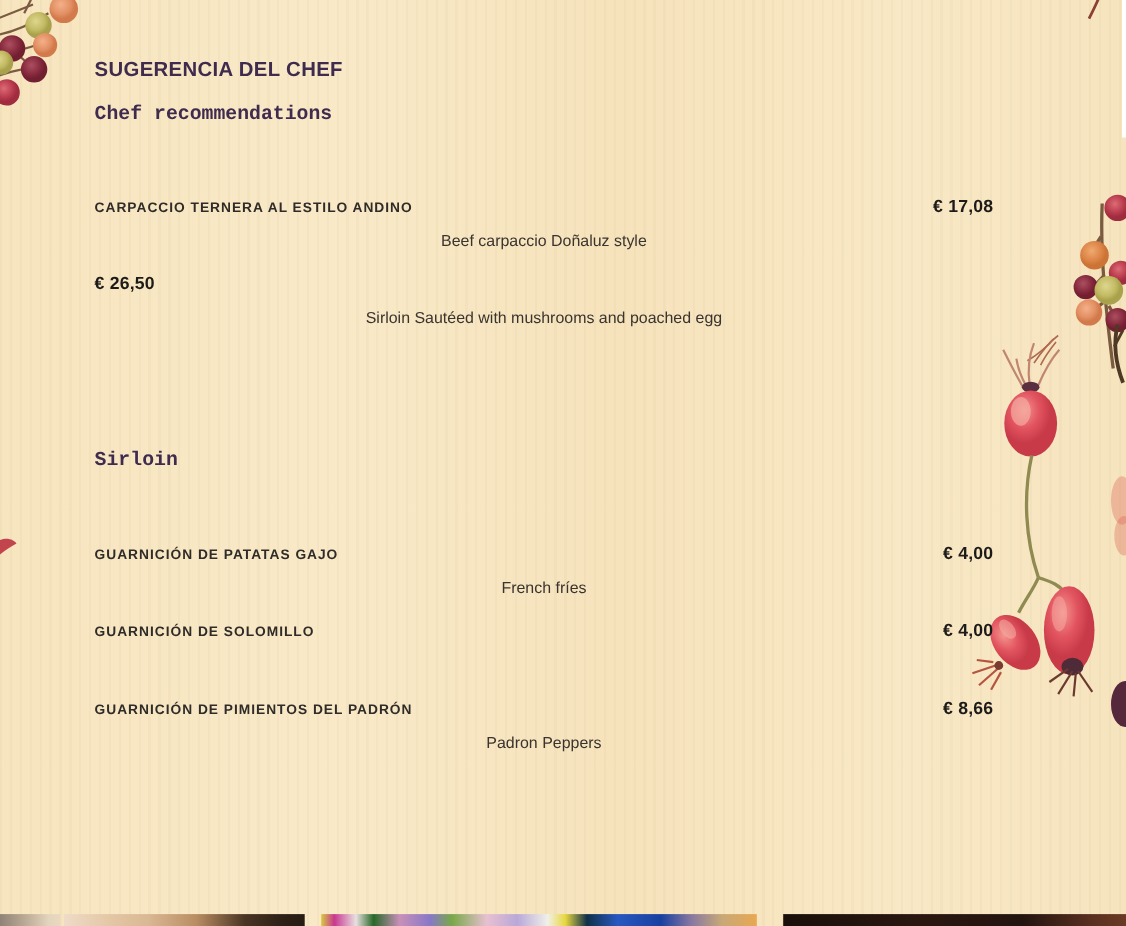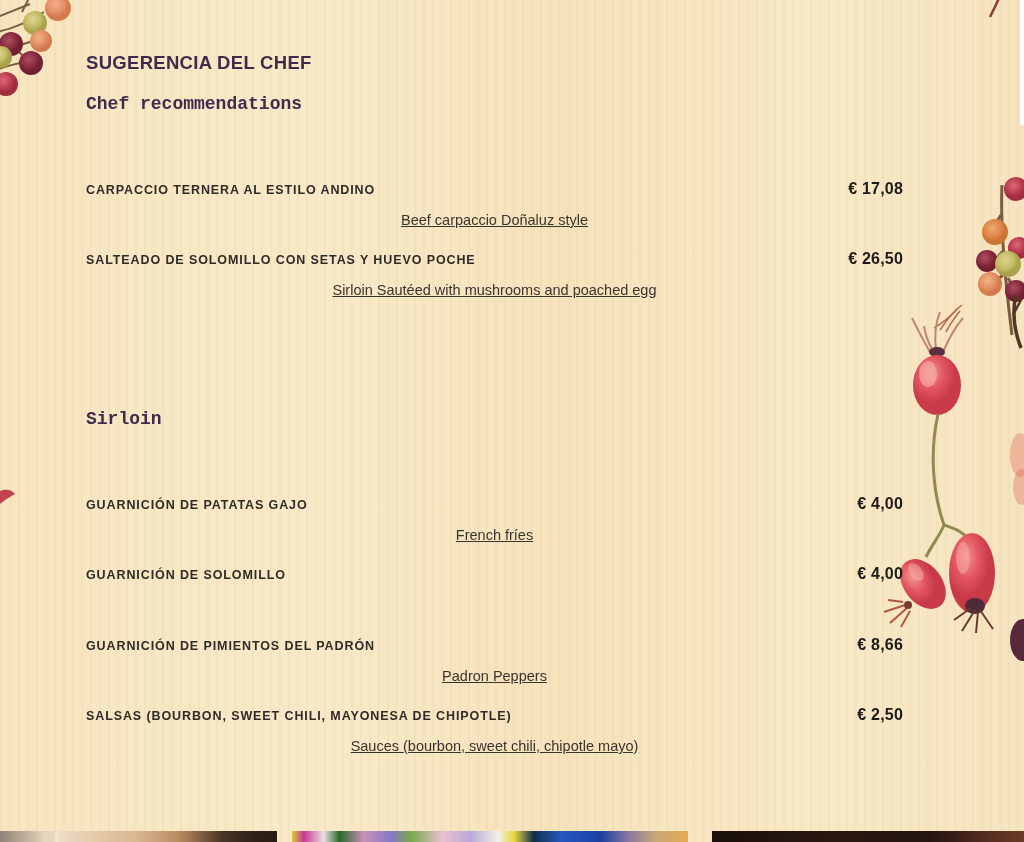--- a/index.html
+++ b/index.html
@@ -16,21 +16,21 @@
   .deco{position:absolute;inset:0;pointer-events:none;}
   .white-strip{position:absolute;left:1020px;top:0;width:4px;height:125px;background:#ffffff;}
   .col{position:absolute;left:86px;width:817px;top:0;height:842px;}
   .h-es,.h-en{position:absolute;left:0;width:100%;text-align:left;color:#3f2b4e;font-weight:bold;margin:0;}
   .h-es{font-size:18.5px;letter-spacing:0.3px;}
   .h-en{font-size:18px;font-family:Liberation Mono, monospace;}
   .item{position:absolute;left:0;width:100%;text-align:center;}
   .item .row{display:flex;justify-content:space-between;align-items:baseline;}
   .name{font-size:12.5px;font-weight:bold;letter-spacing:0.9px;color:#2e2b28;}
   .price{font-size:16px;font-weight:bold;color:#1d1b19;letter-spacing:0.2px;}
-  .trans{margin-top:13px;font-size:14.5px;color:#3a342e;line-height:18px;text-decoration:underline;}
+  .trans{margin-top:13px;font-size:14.5px;color:#3a342e;line-height:18px;}
   .gallery{position:absolute;left:0;top:831px;width:1024px;height:11px;}
   .g-blur{position:absolute;left:0;top:0;width:55px;height:11px;
     background:linear-gradient(90deg,#8f8377,#b9a893 40%,#e3d4bd 80%,#ead9bf);}
   .g1{position:absolute;left:58px;top:0;width:219px;height:11px;
     background:linear-gradient(90deg,#efdbc8,#e3c6a4 20%,#d9b894 35%,#b98d62 55%,#4a3524 75%,#2e2117 90%,#271c13);}
   .g2{position:absolute;left:292px;top:0;width:396px;height:11px;
     background:linear-gradient(90deg,#d8c840 0%,#c83890 3%,#e8e0e0 8%,#286828 12%,#c890b8 18%,#8878c8 25%,#78a848 30%,#e8c0d0 38%,#b8a8d8 45%,#f0f0e8 52%,#e8d840 56%,#103048 61%,#2858c0 68%,#1840a0 78%,#8878a0 85%,#c8a878 92%,#e8a850 100%);}
   .g3{position:absolute;left:712px;top:0;width:312px;height:11px;
     background:linear-gradient(90deg,#1a0f0a,#2a1810 40%,#241410 70%,#5a3020 90%,#6b3a24);}
 </style>
@@ -184,21 +184,20 @@
     <div class="item" style="top:180px">
       <div class="row">
         <span class="name">CARPACCIO TERNERA AL ESTILO ANDINO</span>
         <span class="price">€ 17,08</span>
       </div>
       <div class="trans">Beef carpaccio Doñaluz style</div>
     </div>
 
     <div class="item" style="top:250px">
       <div class="row">
-        <span class="name">SALTEADO DE SOLOMILLO CON SETAS Y HUEVO POCHE</span>
         <span class="price">€ 26,50</span>
       </div>
       <div class="trans">Sirloin Sautéed with mushrooms and poached egg</div>
     </div>
 
     <h3 class="h-en" style="top:409px">Sirloin</h3>
 
     <div class="item" style="top:495px">
       <div class="row">
         <span class="name">GUARNICIÓN DE PATATAS GAJO</span>
@@ -215,27 +214,20 @@
     </div>
 
     <div class="item" style="top:636px">
       <div class="row">
         <span class="name">GUARNICIÓN DE PIMIENTOS DEL PADRÓN</span>
         <span class="price">€ 8,66</span>
       </div>
       <div class="trans">Padron Peppers</div>
     </div>
 
-    <div class="item" style="top:706px">
-      <div class="row">
-        <span class="name">SALSAS (BOURBON, SWEET CHILI, MAYONESA DE CHIPOTLE)</span>
-        <span class="price">€ 2,50</span>
-      </div>
-      <div class="trans">Sauces (bourbon, sweet chili, chipotle mayo)</div>
-    </div>
 
   </div>
 
   <div class="gallery">
     <div class="g-blur"></div>
     <div class="g1"></div>
     <div class="g2"></div>
     <div class="g3"></div>
   </div>
 

